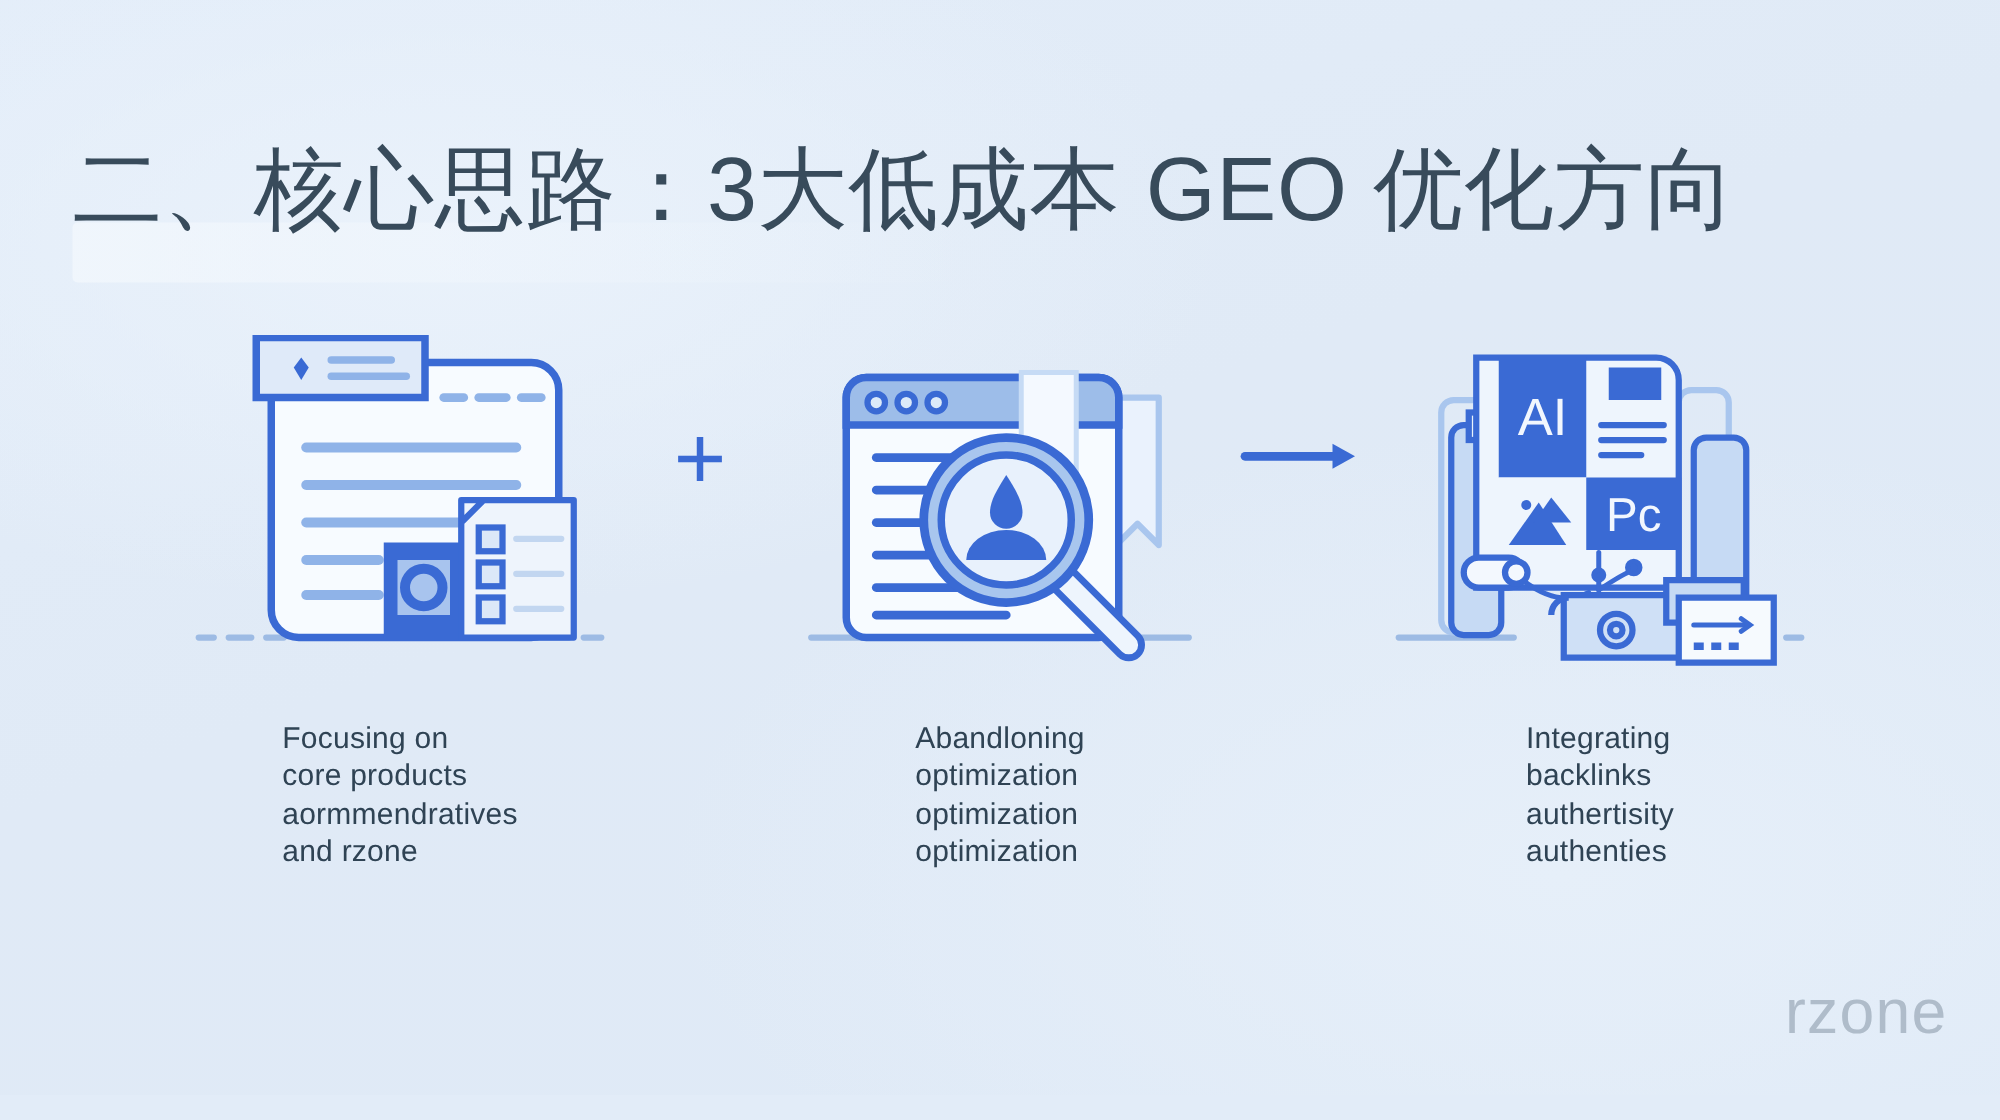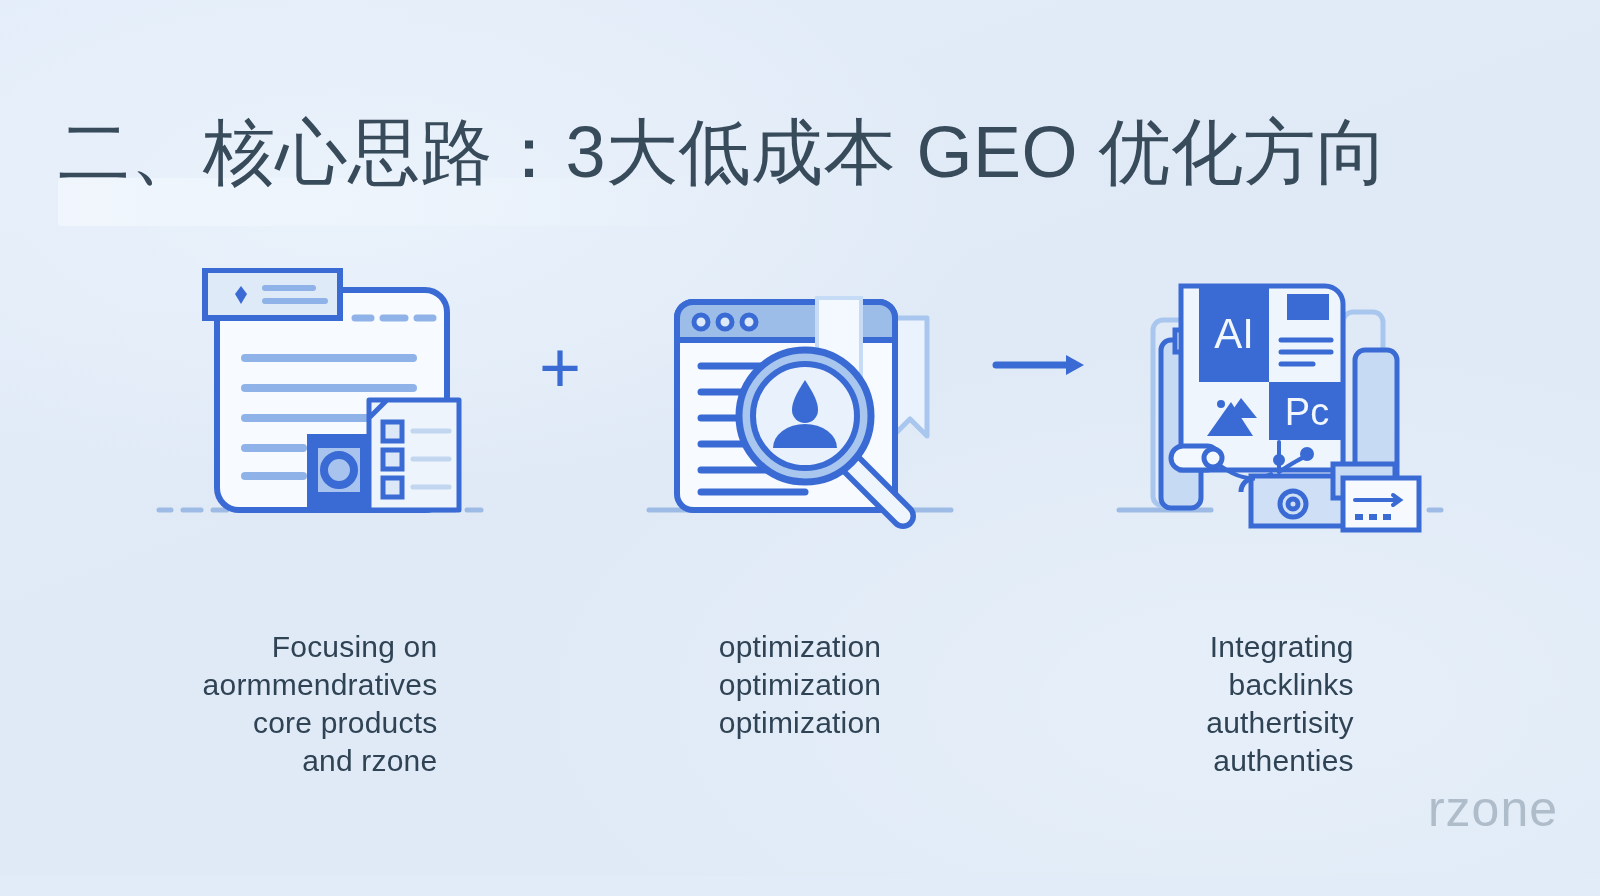--- a/index.html
+++ b/index.html
@@ -72,23 +72,23 @@
     width: 330px;
     height: 268px;
     position: relative;
     display: flex;
     align-items: flex-end;
     justify-content: center;
   }
   .art-wrap svg { display: block; }
 
   .caption {
-    margin-top: 92px;
-    text-align: right;
-    font-size: 30px;
+    margin-top: 40px;
+    text-align: left;
+    font-size: 24px;
     line-height: 1.27;
     color: #2f4354;
     letter-spacing: .2px;
     font-family: "Liberation Sans", "DejaVu Sans", sans-serif;
   }
   .caption span { display: block; }
 
   
   .connector {
     width: 150px;
@@ -187,22 +187,22 @@
             <g stroke="#c2d6f0" stroke-width="5" stroke-linecap="round">
               <line x1="258" y1="163" x2="294" y2="163"></line>
               <line x1="258" y1="191" x2="294" y2="191"></line>
               <line x1="258" y1="219" x2="294" y2="219"></line>
             </g>
           </g>
         </svg>
       </div>
       <div class="caption">
         <span>Focusing on</span>
+        <span>core products</span>
         <span>aormmendratives</span>
-        <span>core products</span>
         <span>and rzone</span>
       </div>
     </div>
 
     <div class="connector">
       <div class="plus-sign">+</div>
     </div>
 
     <div class="col">
       <div class="art-wrap">
@@ -249,20 +249,21 @@
             <circle cx="170" cy="148" r="66" fill="#a8c6ee" stroke="#3a6ad4" stroke-width="7"></circle>
             <circle cx="170" cy="148" r="52" fill="#e8f1fc" stroke="#3a6ad4" stroke-width="6"></circle>
             <g fill="#3a6ad4">
               <path d="M170 112 c9 14 13 22 13 30 a13 13 0 0 1 -26 0 c0 -8 4 -16 13 -30 z"></path>
               <path d="M138 180 a32 24 0 0 1 64 0 z"></path>
             </g>
           </g>
         </svg>
       </div>
       <div class="caption">
+        <span>Abandloning</span>
         <span>optimization</span>
         <span>optimization</span>
         <span>optimization</span>
       </div>
     </div>
 
     <div class="connector">
       <div class="arrow-wrap">
         <svg width="96" height="30" viewBox="0 0 96 30">
           <line x1="4" y1="15" x2="76" y2="15" stroke="#3a6ad4" stroke-width="7" stroke-linecap="round"></line>

